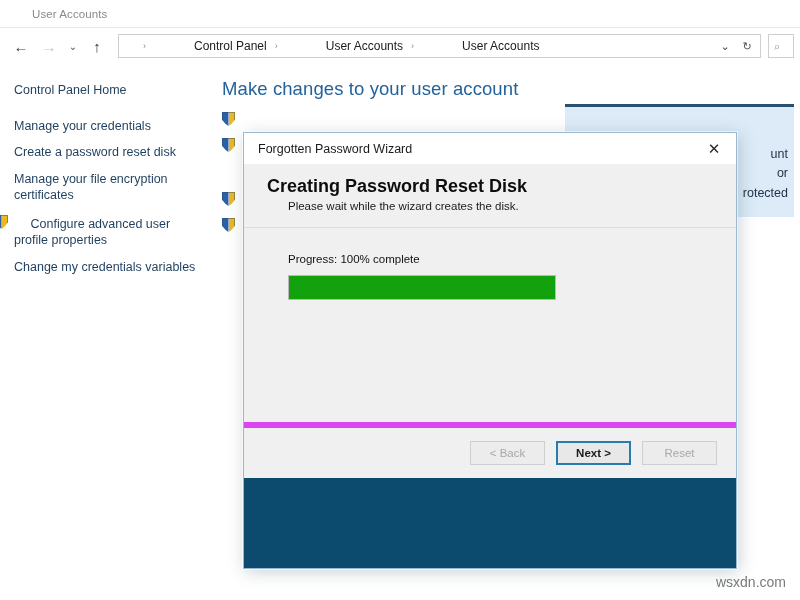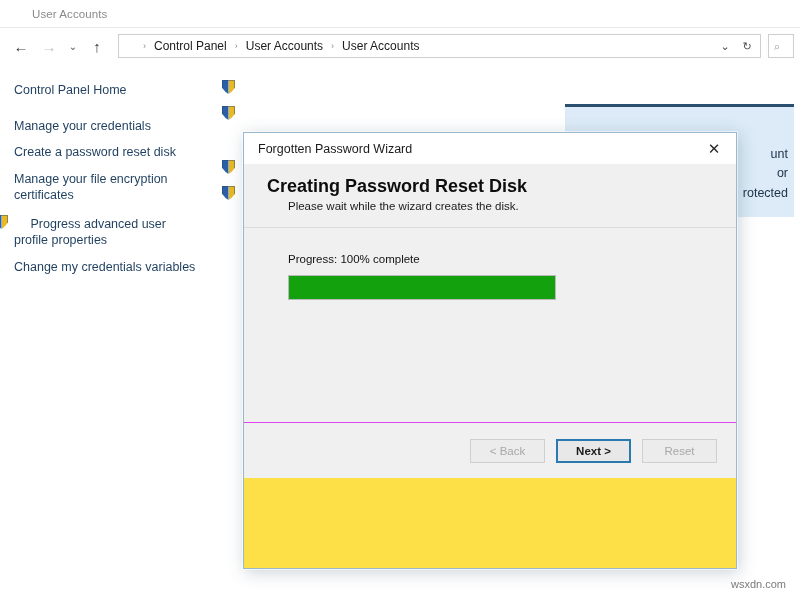--- a/index.html
+++ b/index.html
@@ -51,20 +51,21 @@
   .addressbar {
     flex:1 1 auto; height:24px; margin-left:6px;
     border:1px solid #cfcfcf; background:#fff;
     display:flex; align-items:center; padding:0 2px 0 5px;
     min-width:0;
   }
   .crumbs { display:flex; align-items:center; gap:0; flex:1 1 auto; min-width:0; overflow:hidden; }
   .crumb {
     font-size:12px; color:#202020; padding:0 7px;
     white-space:nowrap;
+    margin-left:40px;
   }
   .crumb-sep { font-size:9px; color:#888; padding:0 1px; }
   .addr-right { display:flex; align-items:center; gap:0; flex:0 0 auto; }
   .addr-btn {
     width:22px; height:22px; display:flex; align-items:center; justify-content:center;
     font-size:11px; color:#4a4a4a;
   }
   .searchbox {
     width:26px; height:24px; margin-left:5px; border:1px solid #cfcfcf; background:#fff;
     flex:0 0 auto; overflow:hidden; display:flex; align-items:center; padding-left:5px;
@@ -128,21 +129,21 @@
   }
   .infopanel .ip-line {
     font-size:12.5px; color:#20344a; line-height:1.55;
     text-align:right; padding-right:6px;
   }
   .infopanel .ip-body { padding-top:38px; }
 
   
   #wizard {
     position:absolute; left:243px; top:132px; width:494px; height:437px;
-    background:#fde047;
+    background:#0c4a6e;
     border:1px solid #9ab8cd;
     box-shadow:0 0 0 1px rgba(255,255,255,.6), 2px 3px 16px rgba(40,70,100,.25);
     font-family:"Liberation Sans", sans-serif;
   }
   .wz-titlebar {
     height:31px; background:#ffffff;
     display:flex; align-items:center; justify-content:space-between;
     padding:0 0 0 14px;
   }
   .wz-title { font-size:12.5px; color:#1a1a1a; }
@@ -160,39 +161,39 @@
     position:relative; height:250px; background:#f0f0f0; padding:25px 0 0 44px;
   }
   .wz-progress-label { font-size:11.5px; color:#121212; margin-bottom:10px; }
   .wz-progress-track {
     width:268px; height:25px; background:#f0f0f0;
     border:1px solid #b9b9b9;
   }
   .wz-progress-fill { height:100%; background:#13a10e; }
   .wz-footer {
     position:absolute; left:0; right:0; bottom:0; height:56px; background:#f0f0f0;
-    border-top:1px solid #d946ef;
+    border-top:6px solid #d946ef;
     display:flex; align-items:center; justify-content:flex-end;
     gap:11px; padding-right:19px;
   }
   .wz-btn {
     width:75px; height:24px; font-size:11.5px;
     display:flex; align-items:center; justify-content:center;
     background:#e6e6e6; border:1px solid #c2c2c2; color:#2a2a2a;
     font-family:"Liberation Sans", sans-serif;
   }
   .wz-btn.disabled { color:#a8a8a8; background:#ececec; border-color:#cfcfcf; }
   .wz-btn.default {
     background:#e8e8e8; border:1px solid #2a7ab0; outline:1px solid #2a7ab0;
     outline-offset:-2px; color:#1a1a1a;font-weight:bold;
   }
 
   .watermark {
     position:absolute; right:14px; bottom:10px;
-    font-size:11px; color:#7b7b7b;
+    font-size:14px; color:#7b7b7b;
   }
 </style>
 </head>
 <body>
 
 <div id="explorer">
 
   <div class="titlebar">
     <span class="ua-icon">
       <span class="p1"><span class="head"></span><span class="body"></span></span>
@@ -245,29 +246,30 @@
       </div>
 
       <div class="side-link">
         <span>Manage your file encryption certificates</span>
       </div>
 
       <div class="side-link has-shield">
         <span class="side-shield shield">
           <span class="sh-l"></span><span class="sh-r"></span><span class="sh-b"></span>
         </span>
-        <span>Progress advanced user profile properties</span>
+        <span>Configure advanced user profile properties</span>
       </div>
 
       <div class="side-link">
         <span>Change my credentials variables</span>
       </div>
     </div>
 
     <div class="main">
+      <h1 class="main-heading">Make changes to your user account</h1>
 
       <div class="main-rows">
         <div class="main-row">
           <span class="shield">
               <span class="sh-l"></span>
               <span class="sh-r"></span>
               <span class="sh-b"></span>
             </span>
           <span class="rowtext"></span>
         </div>

